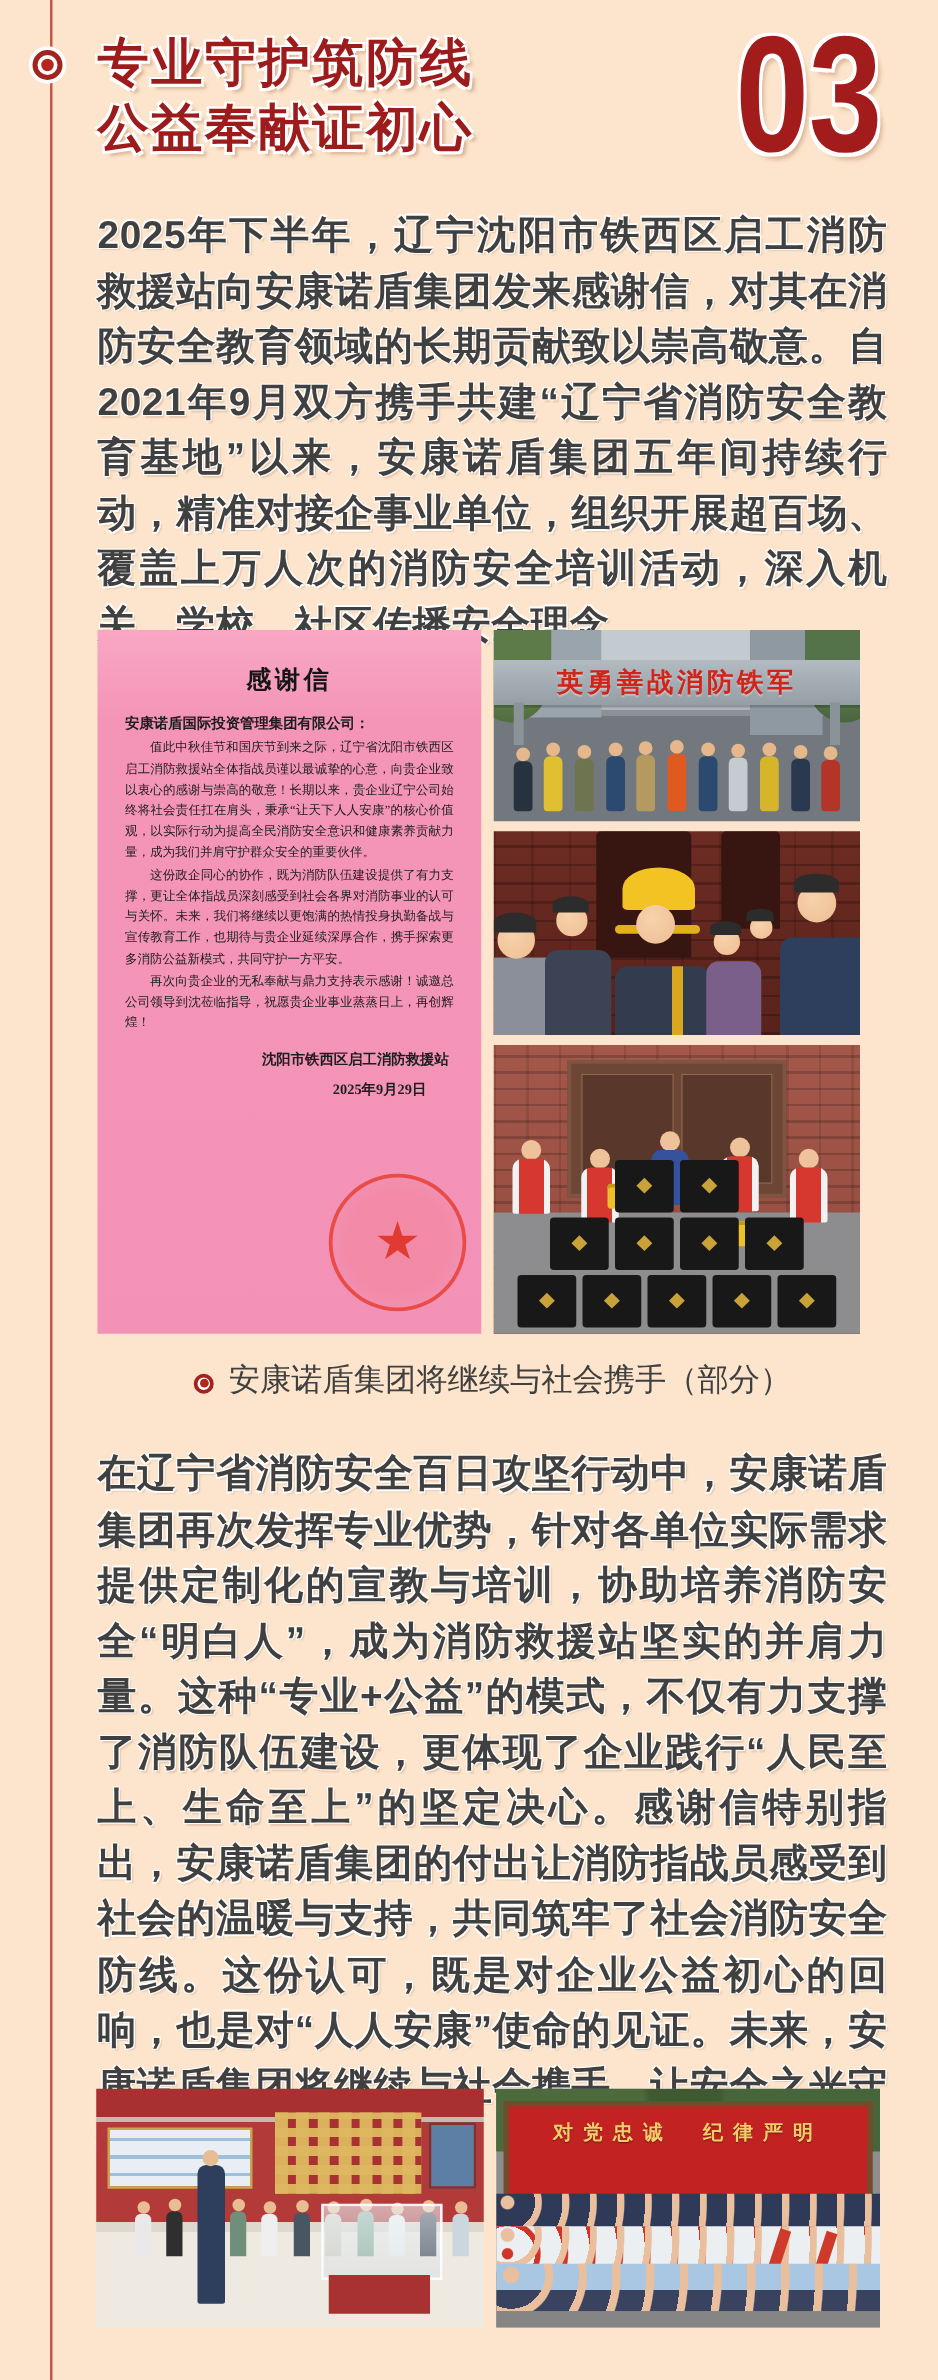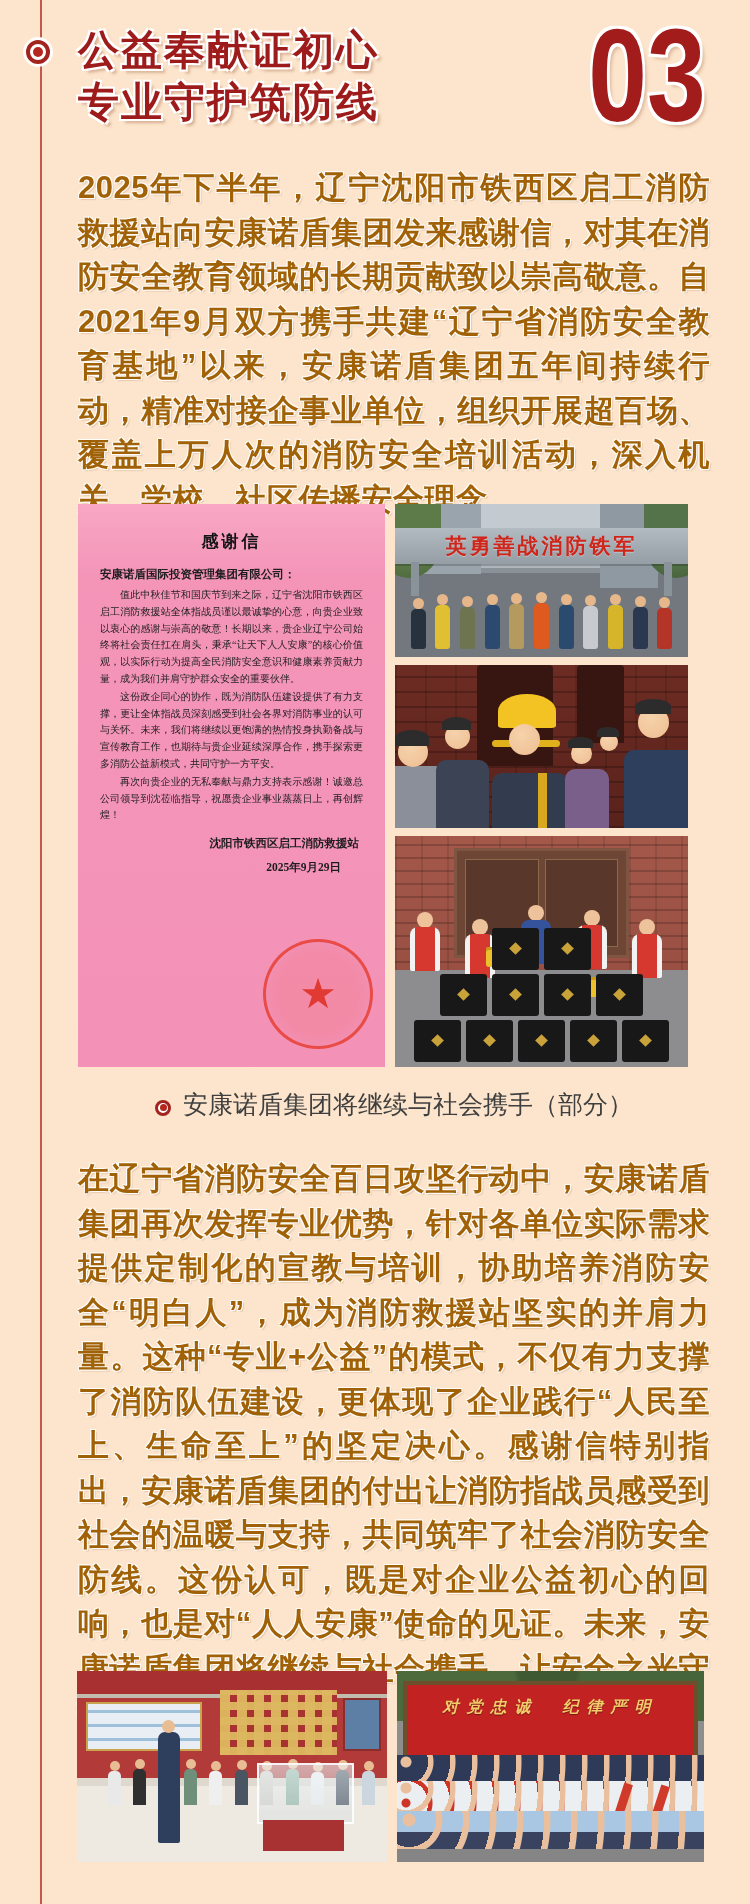--- a/index.html
+++ b/index.html
@@ -24,37 +24,37 @@
     text-shadow:-2px -2px 0 #fff,2px -2px 0 #fff,-2px 2px 0 #fff,2px 2px 0 #fff,4px 4px 3px rgba(160,95,60,.40);
   }
   .sec-num{
     position:absolute;right:44px;top:26px;font-size:132px;line-height:100px;font-weight:700;color:#a31c1c;
     transform:scaleX(.80);transform-origin:right top;
     text-shadow:-3px -3px 0 #fff,3px -3px 0 #fff,-3px 3px 0 #fff,3px 3px 0 #fff,5px 5px 4px rgba(160,95,60,.35);
   }
   
   .para{
     position:absolute;left:78px;width:632px;margin:0;
-    font-size:31px;line-height:44.5px;font-weight:700;color:#a16207;
+    font-size:31px;line-height:44.5px;font-weight:700;color:#404040;
     text-align:justify;letter-spacing:.5px;
     text-shadow:-1px -1px 0 rgba(255,255,255,.85),1px -1px 0 rgba(255,255,255,.85),
                 -1px 1px 0 rgba(255,255,255,.85),1px 1px 0 rgba(255,255,255,.85),
                 2px 2px 1px rgba(165,110,80,.22);
   }
   #p1{top:166px;}
   #p2{top:1157px;}
   
   .collage{position:absolute;left:78px;top:504px;width:610px;height:563px;display:flex;gap:10px;}
   .letter{
     position:relative;width:307px;height:563px;box-sizing:border-box;
     background:linear-gradient(180deg,#f8a7c4 0,#f495b8 70px,#f392b6 100%);
     padding:22px 22px 16px;overflow:hidden;
     font-family:"Liberation Serif",serif;color:#1d1d1d;
   }
-  .letter-title{text-align:center;font-size:17px;font-weight:700;letter-spacing:3px;margin:4px 0 14px;color:#151515;}
+  .letter-title{text-align:center;font-size:20px;font-weight:700;letter-spacing:3px;margin:4px 0 14px;color:#151515;}
   .letter-salute{font-size:11.5px;font-weight:700;margin-bottom:5px;}
   .letter-p{font-size:10px;line-height:16.8px;margin:0 0 1px;text-indent:2em;text-align:justify;}
   .letter-sign{font-size:11.5px;font-weight:700;text-align:right;margin-top:12px;padding-right:4px;}
   .letter-date{font-size:11.5px;font-weight:700;text-align:right;margin-top:9px;padding-right:22px;}
   .stamp{
     position:absolute;right:12px;bottom:18px;width:104px;height:104px;border-radius:50%;
     border:3px solid rgba(229,52,36,.75);display:flex;align-items:center;justify-content:center;
     background:radial-gradient(circle,rgba(240,80,60,.12) 55%,rgba(240,80,60,.05) 70%);
   }
   .stamp .star{font-size:42px;color:rgba(222,44,30,.85);line-height:1;}
@@ -107,21 +107,21 @@
   .canister{position:absolute;width:13px;height:20px;background:#ecc02a;border-radius:3px;box-shadow:inset 0 3px 0 #c79a14;}
   .boxes{position:absolute;left:0;right:0;bottom:5px;}
   .box-row{display:flex;justify-content:center;gap:5px;margin-top:4px;}
   .gift{width:47px;height:42px;background:#181818;border-radius:3px;position:relative;}
   .gift::after{content:"";position:absolute;left:19px;top:16px;width:9px;height:9px;background:#c9a23a;transform:rotate(45deg);}
   
   .caption{position:absolute;left:78px;top:1088px;width:632px;text-align:center;font-size:25px;line-height:32px;color:#3f3f3f;font-weight:400;}
   .cap-icon{display:inline-flex;width:10px;height:10px;border:3px solid #a2241f;border-radius:50%;background:#fff;align-items:center;justify-content:center;vertical-align:2px;margin-right:12px;}
   .cap-core{width:7px;height:7px;border-radius:50%;background:#b5271e;}
   
-  .bottom-collage{position:absolute;left:77px;top:1671px;width:627px;height:191px;display:flex;gap:10px;font-style:italic;}
+  .bottom-collage{position:absolute;left:77px;top:1671px;width:627px;height:191px;display:flex;gap:10px;}
   
   .pd{width:310px;height:191px;background:linear-gradient(#a93030 0 12%,#c0bcae 12% 14%,#b23a38 14% 56%,#ded8ce 56% 60%,#efeae1 60% 100%);}
   .pd-banner{position:absolute;left:3%;top:16%;width:36%;height:24%;
       background:repeating-linear-gradient(180deg,#e8eef4 0 6px,#9fc0da 6px 9px,#e8eef4 9px 14px);border:2px solid #caa44e;}
   .pd-plaques{position:absolute;left:46%;top:10%;width:38%;height:34%;background-color:#a83232;
       background-image:repeating-linear-gradient(90deg,rgba(222,184,96,.95) 0 10px,rgba(0,0,0,0) 10px 17px),
                        repeating-linear-gradient(0deg,rgba(222,184,96,.95) 0 8px,rgba(0,0,0,0) 8px 15px);}
   .pd-screen{position:absolute;right:2%;top:14%;width:11%;height:26%;background:#5d7fa6;border:2px solid #8b2d2b;}
   .pd-crowd{position:absolute;left:10%;right:4%;top:36%;height:34%;display:flex;justify-content:space-between;align-items:flex-end;}
   .pd-p{position:relative;width:13px;border-radius:5px 5px 0 0;}
@@ -156,22 +156,22 @@
 </head>
 <body>
 
 <div class="page">
   <div class="vline"></div>
   <div class="marker">
       <span class="core"></span>
     </div>
 
   <header class="sec-header">
+    <div class="sec-title">专业守护筑防线</div>
     <div class="sec-title">公益奉献证初心</div>
-    <div class="sec-title">专业守护筑防线</div>
   </header>
   <div class="sec-num">03</div>
 
   <p class="para" id="p1">2025年下半年，辽宁沈阳市铁西区启工消防救援站向安康诺盾集团发来感谢信，对其在消防安全教育领域的长期贡献致以崇高敬意。自2021年9月双方携手共建“辽宁省消防安全教育基地”以来，安康诺盾集团五年间持续行动，精准对接企事业单位，组织开展超百场、覆盖上万人次的消防安全培训活动，深入机关、学校、社区传播安全理念。</p>
 
   <div class="collage">
 
     <div class="letter">
       <div class="letter-title">感谢信</div>
       <div class="letter-salute">安康诺盾国际投资管理集团有限公司：</div>

